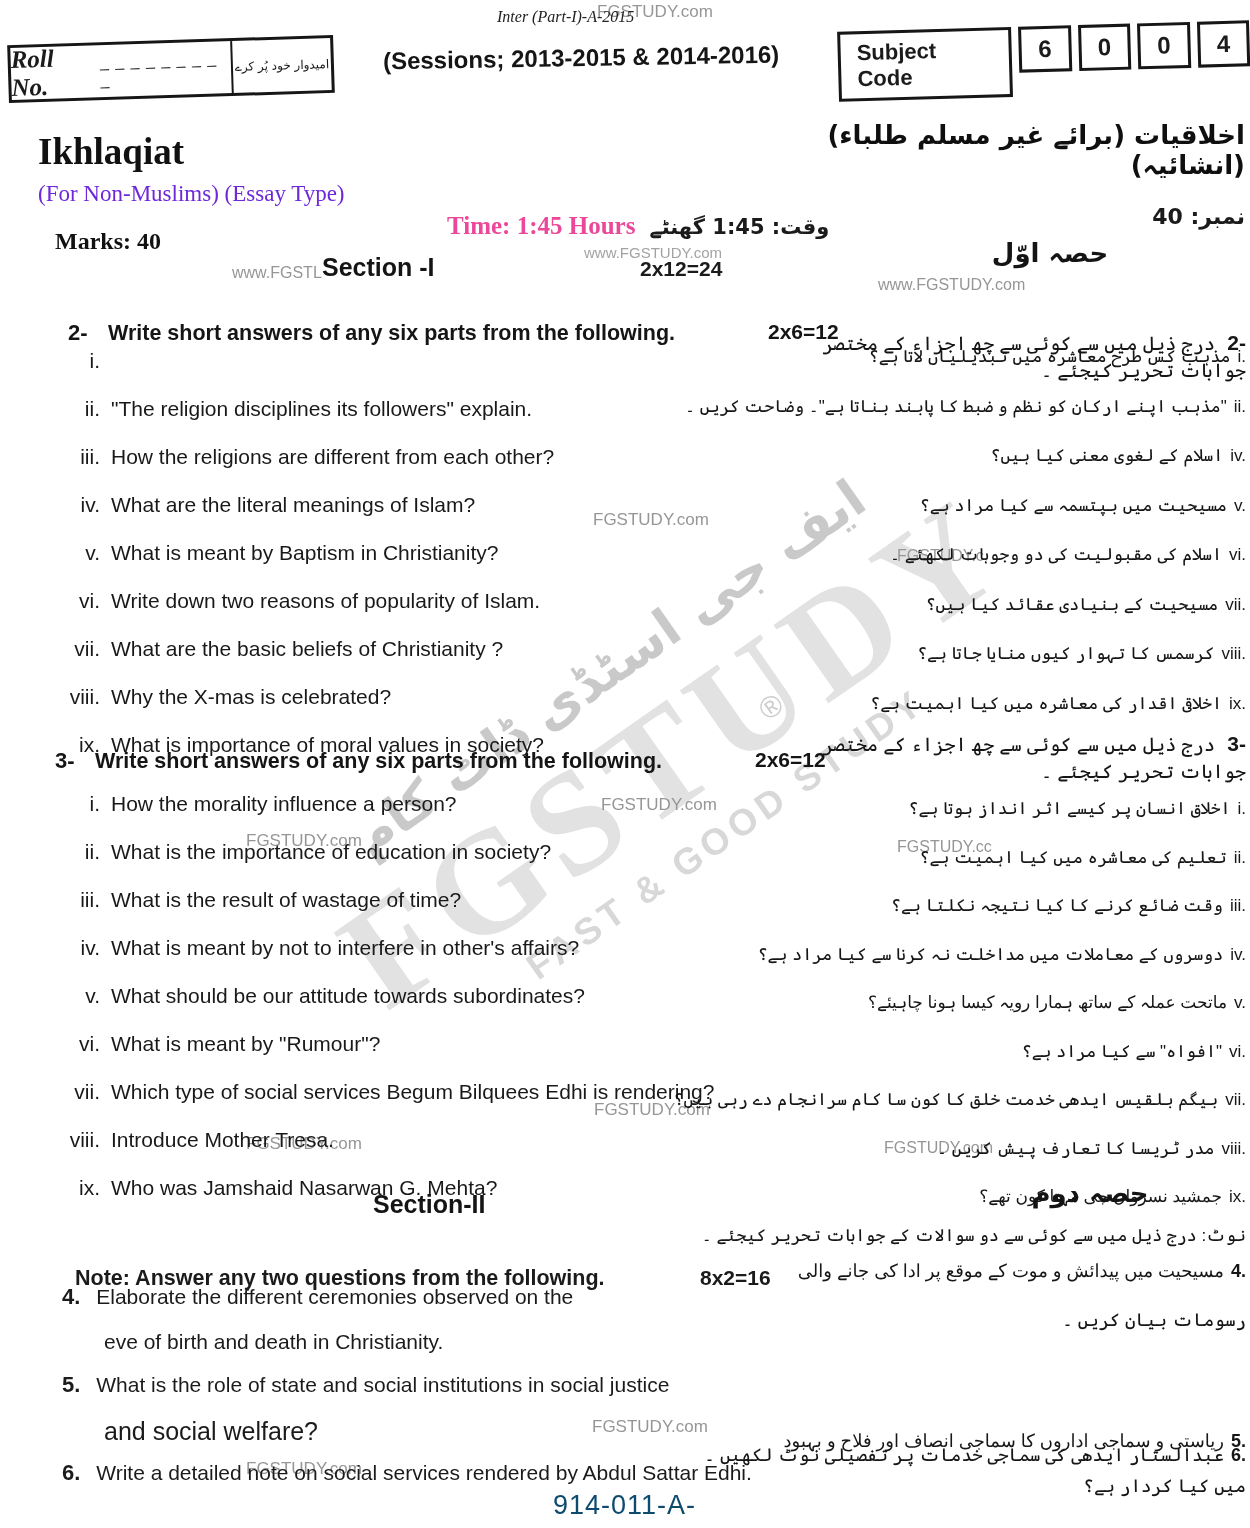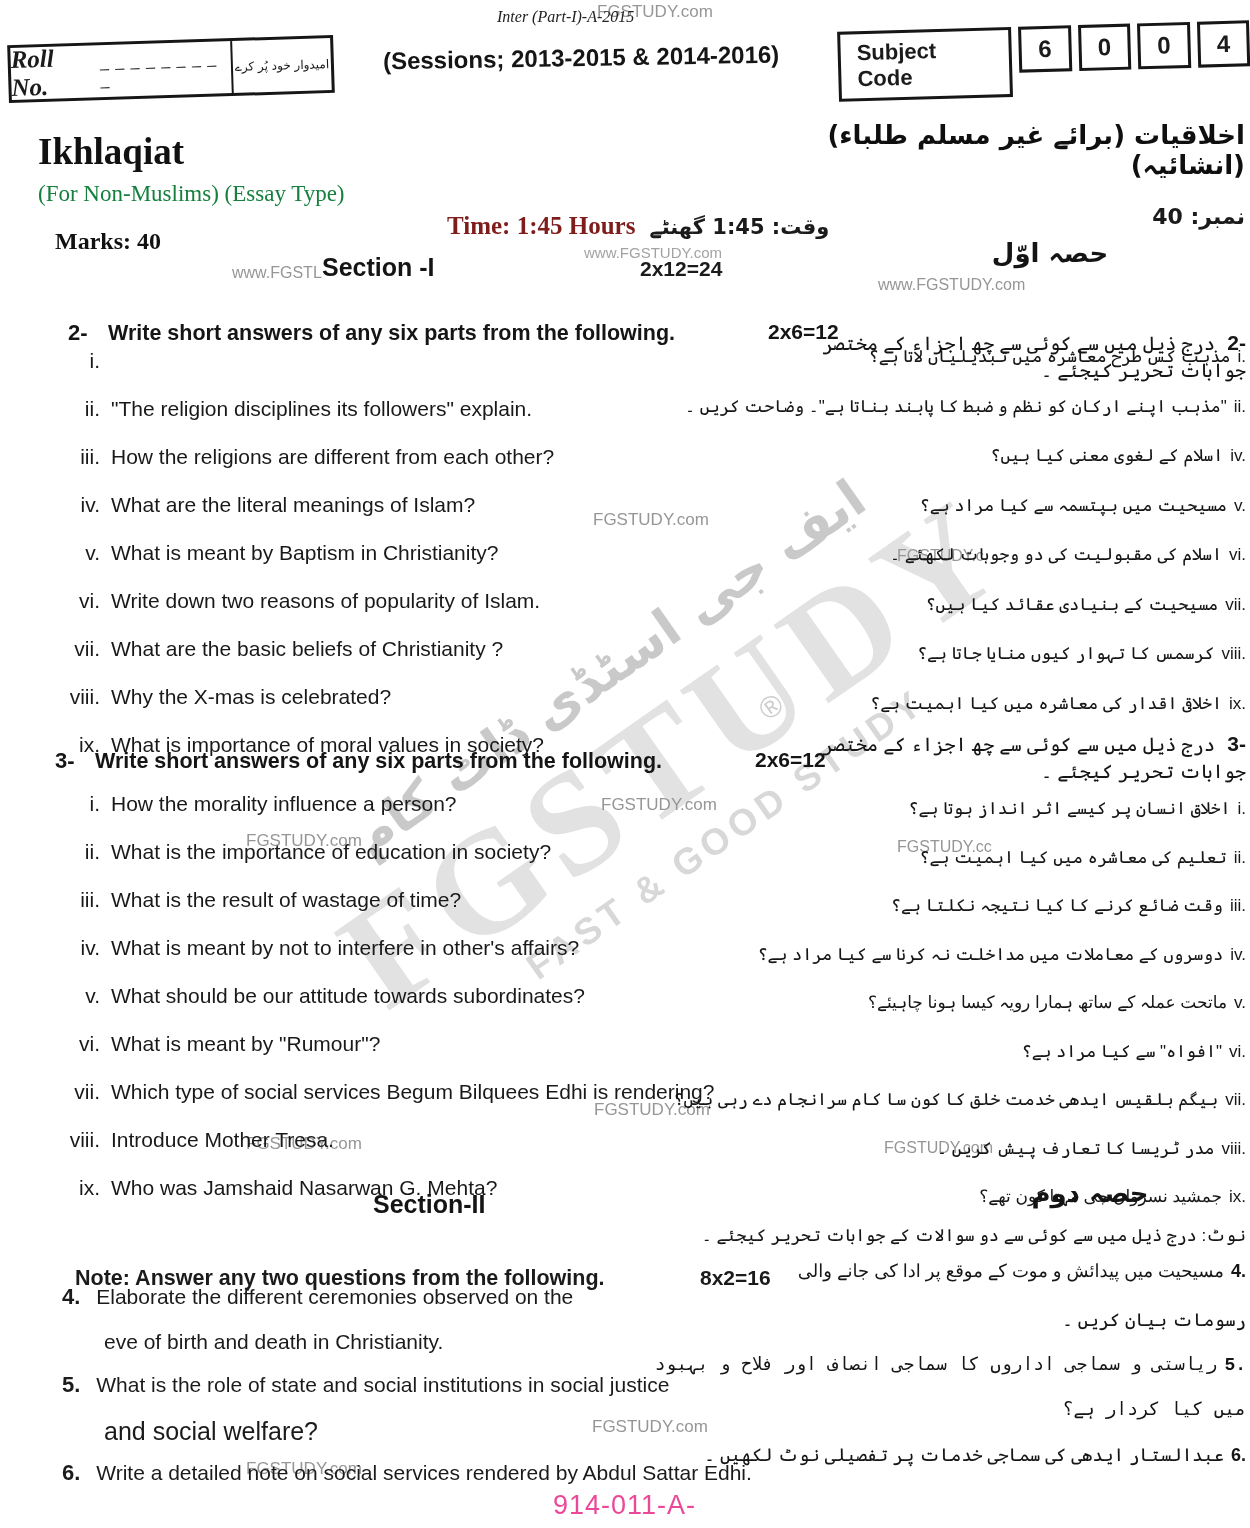--- a/index.html
+++ b/index.html
@@ -90,31 +90,31 @@
   <div class="abs codewrap">
     <div class="codelabel">Subject Code</div>
     <div class="digit">6</div>
     <div class="digit">0</div>
     <div class="digit">0</div>
     <div class="digit">4</div>
   </div>
 
   <div class="abs content" style="left:38px;top:130px;display:flex;align-items:baseline;gap:8px;flex-direction:column;">
     <span class="ser b" style="font-size:37px;color:#111;">Ikhlaqiat</span>
-    <span class="ser" style="font-size:23px;color:#15803d;">(For Non-Muslims) (Essay Type)</span>
+    <span class="ser" style="font-size:23px;color:#6d28d9;">(For Non-Muslims) (Essay Type)</span>
   </div>
 
   <div class="abs ur b content" style="left:820px;top:120px;width:425px;text-align:right;font-size:26px;color:#0f0f0f;">اخلاقیات (برائے غیر مسلم طلباء) (انشائیہ)</div>
 
   <div class="abs ur b content" style="left:1120px;top:204px;width:125px;text-align:right;font-size:22px;">نمبر: 40</div>
 
   <div class="abs ser b content" style="left:55px;top:228px;font-size:24px;color:#111;">Marks: 40</div>
 
   <div class="abs content" style="left:447px;top:212px;display:flex;align-items:baseline;gap:14px;">
-    <span class="ser b" style="font-size:25px;color:#7f1d1d;">Time: 1:45 Hours</span>
+    <span class="ser b" style="font-size:25px;color:#ec4899;">Time: 1:45 Hours</span>
     <span class="ur b" style="font-size:21px;">وقت: 1:45 گھنٹے</span>
   </div>
 
   <div class="abs ur part-ur content" style="left:960px;top:238px;width:180px;text-align:center;">حصہ اوّل</div>
 
   <div class="abs content" style="left:0;top:253px;width:790px;height:34px;">
     <span class="abs sec-title" style="left:322px;top:0;">Section -I</span>
     <span class="abs b" style="left:640px;top:4px;font-size:21px;">2x12=24</span>
   </div>
 
@@ -259,28 +259,28 @@
   <div class="ucol" style="top:1258px;">
     <div class="u-line"><span class="u-num b">4.</span><span>مسیحیت میں پیدائش و موت کے موقع پر ادا کی جانے والی</span></div>
     <div class="u-line" style="padding-left:90px;padding-top:22px;">رسومات بیان کریں ۔</div>
   </div>
 
   <div class="abs content" style="left:62px;top:1372px;font-size:21px;">
     <span class="b" style="font-size:22px;margin-right:10px;">5.</span>
     <span>What is the role of state and social institutions in social justice</span>
   </div>
   <div class="abs content" style="left:104px;top:1417px;font-size:25px;">and social welfare?</div>
-  <div class="ucol" style="top:1352px;font-family:Liberation Mono, monospace;">
+  <div class="ucol" style="top:1428px;">
     <div class="u-line"><span class="u-num b">5.</span><span>ریاستی و سماجی اداروں کا سماجی انصاف اور فلاح و بہبود</span></div>
     <div class="u-line" style="padding-left:88px;padding-top:18px;">میں کیا کردار ہے؟</div>
   </div>
 
   <div class="abs content" style="left:62px;top:1460px;font-size:21px;">
     <span class="b" style="font-size:22px;margin-right:10px;">6.</span>
     <span>Write a detailed note on social services rendered by Abdul Sattar Edhi.</span>
   </div>
   <div class="ucol" style="top:1442px;">
     <div class="u-line"><span class="u-num b">6.</span><span>عبدالستار ایدھی کی سماجی خدمات پر تفصیلی نوٹ لکھیں ۔</span></div>
   </div>
 
-  <div class="abs content" style="left:553px;top:1490px;font-size:27px;letter-spacing:1px;color:#ec4899;">914-011-A-</div>
+  <div class="abs content" style="left:553px;top:1490px;font-size:27px;letter-spacing:1px;color:#0c4a6e;">914-011-A-</div>
 
 </div>
 
 </body></html>

